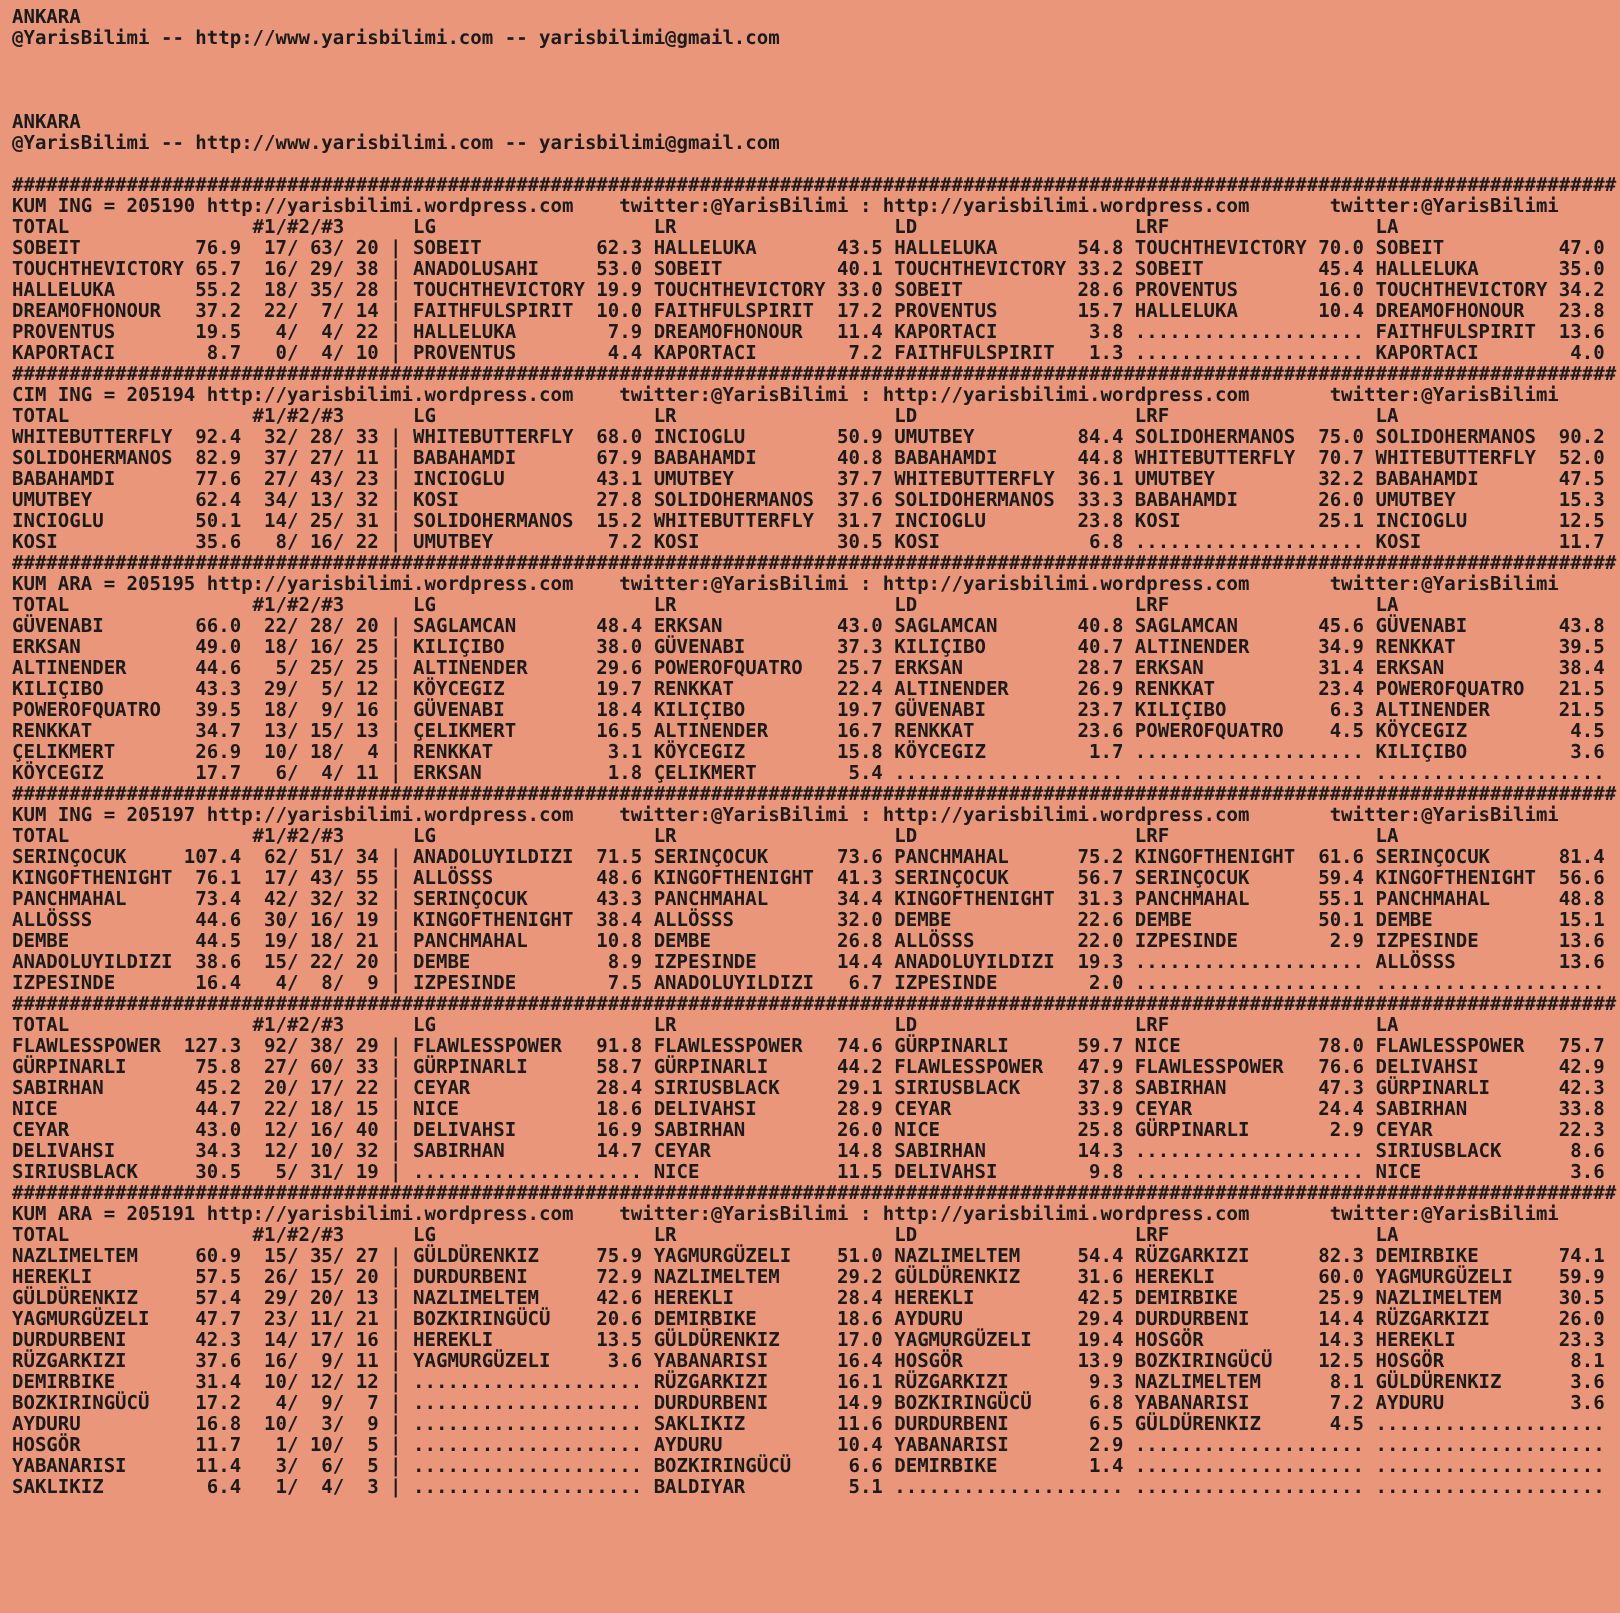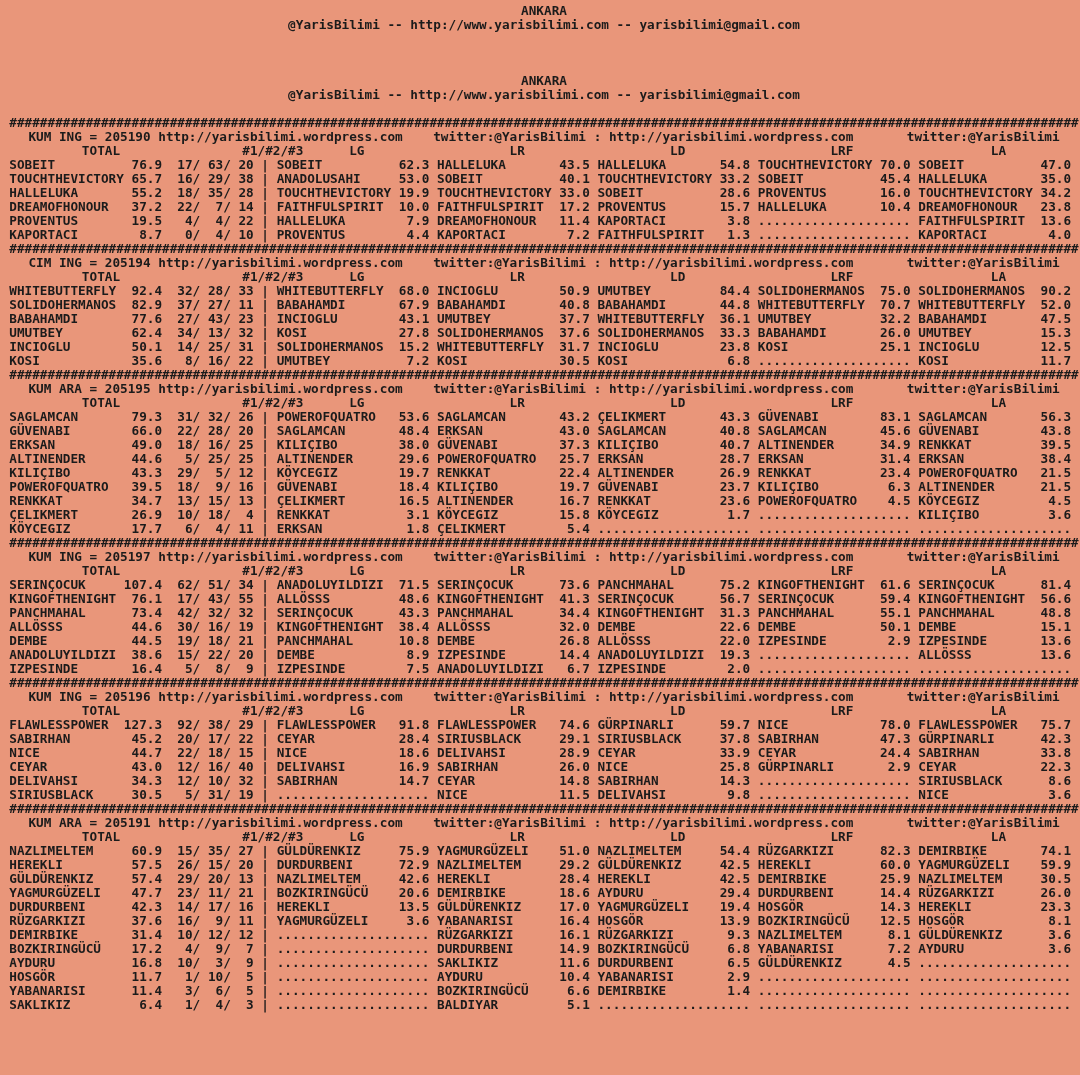--- a/index.html
+++ b/index.html
@@ -5,21 +5,20 @@
   html,body{margin:0;padding:0;}
   body{
     width:1080px;height:1075px;
     background:#E9967A;
     overflow:hidden;
     font-family:"DejaVu Sans Mono","Liberation Mono",monospace;
   }
   .screen{
     padding:4px 0 0 8px;
     width:1072px;
-    text-align:center;
   }
   pre.line{
     margin:0;padding:0;
     font-family:"DejaVu Sans Mono","Liberation Mono",monospace;
     font-weight:bold;
     font-size:12.7px;
     line-height:14px;
     height:14px;
     color:#1b1b1b;
     white-space:pre;
@@ -64,21 +63,20 @@
           <pre class="line">INCIOGLU        50.1  14/ 25/ 31 | SOLIDOHERMANOS  15.2 WHITEBUTTERFLY  31.7 INCIOGLU        23.8 KOSI            25.1 INCIOGLU        12.5 </pre>
           <pre class="line">KOSI            35.6   8/ 16/ 22 | UMUTBEY          7.2 KOSI            30.5 KOSI             6.8 .................... KOSI            11.7 </pre>
         </div>
   </div>
 
   <div class="section">
     <pre class="line">############################################################################################################################################</pre>
     <pre class="line">KUM ARA = 205195 http://yarisbilimi.wordpress.com    twitter:@YarisBilimi : http://yarisbilimi.wordpress.com       twitter:@YarisBilimi</pre>
     <pre class="line">TOTAL                #1/#2/#3      LG                   LR                   LD                   LRF                  LA</pre>
     <div>
-          <pre class="line">SAGLAMCAN       79.3  31/ 32/ 26 | POWEROFQUATRO   53.6 SAGLAMCAN       43.2 ÇELIKMERT       43.3 GÜVENABI        83.1 SAGLAMCAN       56.3 </pre>
           <pre class="line">GÜVENABI        66.0  22/ 28/ 20 | SAGLAMCAN       48.4 ERKSAN          43.0 SAGLAMCAN       40.8 SAGLAMCAN       45.6 GÜVENABI        43.8 </pre>
           <pre class="line">ERKSAN          49.0  18/ 16/ 25 | KILIÇIBO        38.0 GÜVENABI        37.3 KILIÇIBO        40.7 ALTINENDER      34.9 RENKKAT         39.5 </pre>
           <pre class="line">ALTINENDER      44.6   5/ 25/ 25 | ALTINENDER      29.6 POWEROFQUATRO   25.7 ERKSAN          28.7 ERKSAN          31.4 ERKSAN          38.4 </pre>
           <pre class="line">KILIÇIBO        43.3  29/  5/ 12 | KÖYCEGIZ        19.7 RENKKAT         22.4 ALTINENDER      26.9 RENKKAT         23.4 POWEROFQUATRO   21.5 </pre>
           <pre class="line">POWEROFQUATRO   39.5  18/  9/ 16 | GÜVENABI        18.4 KILIÇIBO        19.7 GÜVENABI        23.7 KILIÇIBO         6.3 ALTINENDER      21.5 </pre>
           <pre class="line">RENKKAT         34.7  13/ 15/ 13 | ÇELIKMERT       16.5 ALTINENDER      16.7 RENKKAT         23.6 POWEROFQUATRO    4.5 KÖYCEGIZ         4.5 </pre>
           <pre class="line">ÇELIKMERT       26.9  10/ 18/  4 | RENKKAT          3.1 KÖYCEGIZ        15.8 KÖYCEGIZ         1.7 .................... KILIÇIBO         3.6 </pre>
           <pre class="line">KÖYCEGIZ        17.7   6/  4/ 11 | ERKSAN           1.8 ÇELIKMERT        5.4 .................... .................... .................... </pre>
         </div>
   </div>
@@ -87,45 +85,45 @@
     <pre class="line">############################################################################################################################################</pre>
     <pre class="line">KUM ING = 205197 http://yarisbilimi.wordpress.com    twitter:@YarisBilimi : http://yarisbilimi.wordpress.com       twitter:@YarisBilimi</pre>
     <pre class="line">TOTAL                #1/#2/#3      LG                   LR                   LD                   LRF                  LA</pre>
     <div>
           <pre class="line">SERINÇOCUK     107.4  62/ 51/ 34 | ANADOLUYILDIZI  71.5 SERINÇOCUK      73.6 PANCHMAHAL      75.2 KINGOFTHENIGHT  61.6 SERINÇOCUK      81.4 </pre>
           <pre class="line">KINGOFTHENIGHT  76.1  17/ 43/ 55 | ALLÖSSS         48.6 KINGOFTHENIGHT  41.3 SERINÇOCUK      56.7 SERINÇOCUK      59.4 KINGOFTHENIGHT  56.6 </pre>
           <pre class="line">PANCHMAHAL      73.4  42/ 32/ 32 | SERINÇOCUK      43.3 PANCHMAHAL      34.4 KINGOFTHENIGHT  31.3 PANCHMAHAL      55.1 PANCHMAHAL      48.8 </pre>
           <pre class="line">ALLÖSSS         44.6  30/ 16/ 19 | KINGOFTHENIGHT  38.4 ALLÖSSS         32.0 DEMBE           22.6 DEMBE           50.1 DEMBE           15.1 </pre>
           <pre class="line">DEMBE           44.5  19/ 18/ 21 | PANCHMAHAL      10.8 DEMBE           26.8 ALLÖSSS         22.0 IZPESINDE        2.9 IZPESINDE       13.6 </pre>
           <pre class="line">ANADOLUYILDIZI  38.6  15/ 22/ 20 | DEMBE            8.9 IZPESINDE       14.4 ANADOLUYILDIZI  19.3 .................... ALLÖSSS         13.6 </pre>
-          <pre class="line">IZPESINDE       16.4   5/  8/  9 | IZPESINDE        7.5 ANADOLUYILDIZI   6.7 IZPESINDE        2.0 .................... .................... </pre>
+          <pre class="line">IZPESINDE       16.4   4/  8/  9 | IZPESINDE        7.5 ANADOLUYILDIZI   6.7 IZPESINDE        2.0 .................... .................... </pre>
         </div>
   </div>
 
   <div class="section">
     <pre class="line">############################################################################################################################################</pre>
-    <pre class="line">KUM ING = 205196 http://yarisbilimi.wordpress.com    twitter:@YarisBilimi : http://yarisbilimi.wordpress.com       twitter:@YarisBilimi</pre>
     <pre class="line">TOTAL                #1/#2/#3      LG                   LR                   LD                   LRF                  LA</pre>
     <div>
           <pre class="line">FLAWLESSPOWER  127.3  92/ 38/ 29 | FLAWLESSPOWER   91.8 FLAWLESSPOWER   74.6 GÜRPINARLI      59.7 NICE            78.0 FLAWLESSPOWER   75.7 </pre>
+          <pre class="line">GÜRPINARLI      75.8  27/ 60/ 33 | GÜRPINARLI      58.7 GÜRPINARLI      44.2 FLAWLESSPOWER   47.9 FLAWLESSPOWER   76.6 DELIVAHSI       42.9 </pre>
           <pre class="line">SABIRHAN        45.2  20/ 17/ 22 | CEYAR           28.4 SIRIUSBLACK     29.1 SIRIUSBLACK     37.8 SABIRHAN        47.3 GÜRPINARLI      42.3 </pre>
           <pre class="line">NICE            44.7  22/ 18/ 15 | NICE            18.6 DELIVAHSI       28.9 CEYAR           33.9 CEYAR           24.4 SABIRHAN        33.8 </pre>
           <pre class="line">CEYAR           43.0  12/ 16/ 40 | DELIVAHSI       16.9 SABIRHAN        26.0 NICE            25.8 GÜRPINARLI       2.9 CEYAR           22.3 </pre>
           <pre class="line">DELIVAHSI       34.3  12/ 10/ 32 | SABIRHAN        14.7 CEYAR           14.8 SABIRHAN        14.3 .................... SIRIUSBLACK      8.6 </pre>
           <pre class="line">SIRIUSBLACK     30.5   5/ 31/ 19 | .................... NICE            11.5 DELIVAHSI        9.8 .................... NICE             3.6 </pre>
         </div>
   </div>
 
   <div class="section">
     <pre class="line">############################################################################################################################################</pre>
     <pre class="line">KUM ARA = 205191 http://yarisbilimi.wordpress.com    twitter:@YarisBilimi : http://yarisbilimi.wordpress.com       twitter:@YarisBilimi</pre>
     <pre class="line">TOTAL                #1/#2/#3      LG                   LR                   LD                   LRF                  LA</pre>
     <div>
           <pre class="line">NAZLIMELTEM     60.9  15/ 35/ 27 | GÜLDÜRENKIZ     75.9 YAGMURGÜZELI    51.0 NAZLIMELTEM     54.4 RÜZGARKIZI      82.3 DEMIRBIKE       74.1 </pre>
-          <pre class="line">HEREKLI         57.5  26/ 15/ 20 | DURDURBENI      72.9 NAZLIMELTEM     29.2 GÜLDÜRENKIZ     42.5 HEREKLI         60.0 YAGMURGÜZELI    59.9 </pre>
+          <pre class="line">HEREKLI         57.5  26/ 15/ 20 | DURDURBENI      72.9 NAZLIMELTEM     29.2 GÜLDÜRENKIZ     31.6 HEREKLI         60.0 YAGMURGÜZELI    59.9 </pre>
           <pre class="line">GÜLDÜRENKIZ     57.4  29/ 20/ 13 | NAZLIMELTEM     42.6 HEREKLI         28.4 HEREKLI         42.5 DEMIRBIKE       25.9 NAZLIMELTEM     30.5 </pre>
           <pre class="line">YAGMURGÜZELI    47.7  23/ 11/ 21 | BOZKIRINGÜCÜ    20.6 DEMIRBIKE       18.6 AYDURU          29.4 DURDURBENI      14.4 RÜZGARKIZI      26.0 </pre>
           <pre class="line">DURDURBENI      42.3  14/ 17/ 16 | HEREKLI         13.5 GÜLDÜRENKIZ     17.0 YAGMURGÜZELI    19.4 HOSGÖR          14.3 HEREKLI         23.3 </pre>
           <pre class="line">RÜZGARKIZI      37.6  16/  9/ 11 | YAGMURGÜZELI     3.6 YABANARISI      16.4 HOSGÖR          13.9 BOZKIRINGÜCÜ    12.5 HOSGÖR           8.1 </pre>
           <pre class="line">DEMIRBIKE       31.4  10/ 12/ 12 | .................... RÜZGARKIZI      16.1 RÜZGARKIZI       9.3 NAZLIMELTEM      8.1 GÜLDÜRENKIZ      3.6 </pre>
           <pre class="line">BOZKIRINGÜCÜ    17.2   4/  9/  7 | .................... DURDURBENI      14.9 BOZKIRINGÜCÜ     6.8 YABANARISI       7.2 AYDURU           3.6 </pre>
           <pre class="line">AYDURU          16.8  10/  3/  9 | .................... SAKLIKIZ        11.6 DURDURBENI       6.5 GÜLDÜRENKIZ      4.5 .................... </pre>
           <pre class="line">HOSGÖR          11.7   1/ 10/  5 | .................... AYDURU          10.4 YABANARISI       2.9 .................... .................... </pre>
           <pre class="line">YABANARISI      11.4   3/  6/  5 | .................... BOZKIRINGÜCÜ     6.6 DEMIRBIKE        1.4 .................... .................... </pre>
           <pre class="line">SAKLIKIZ         6.4   1/  4/  3 | .................... BALDIYAR         5.1 .................... .................... .................... </pre>

